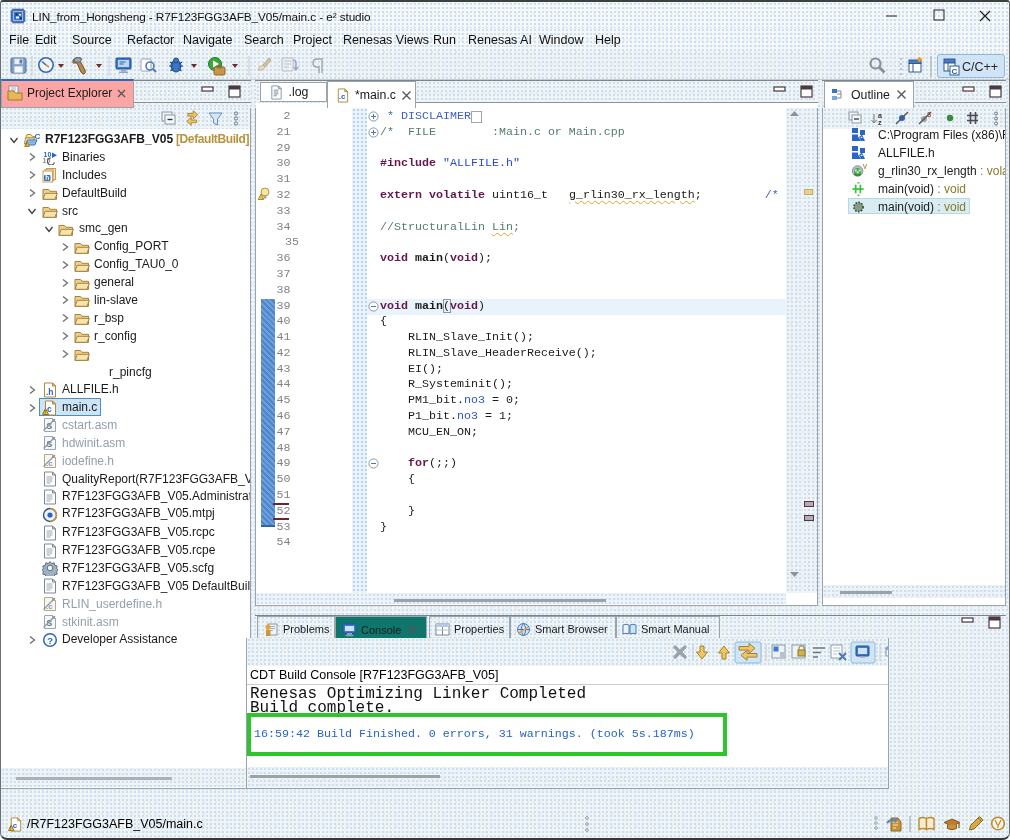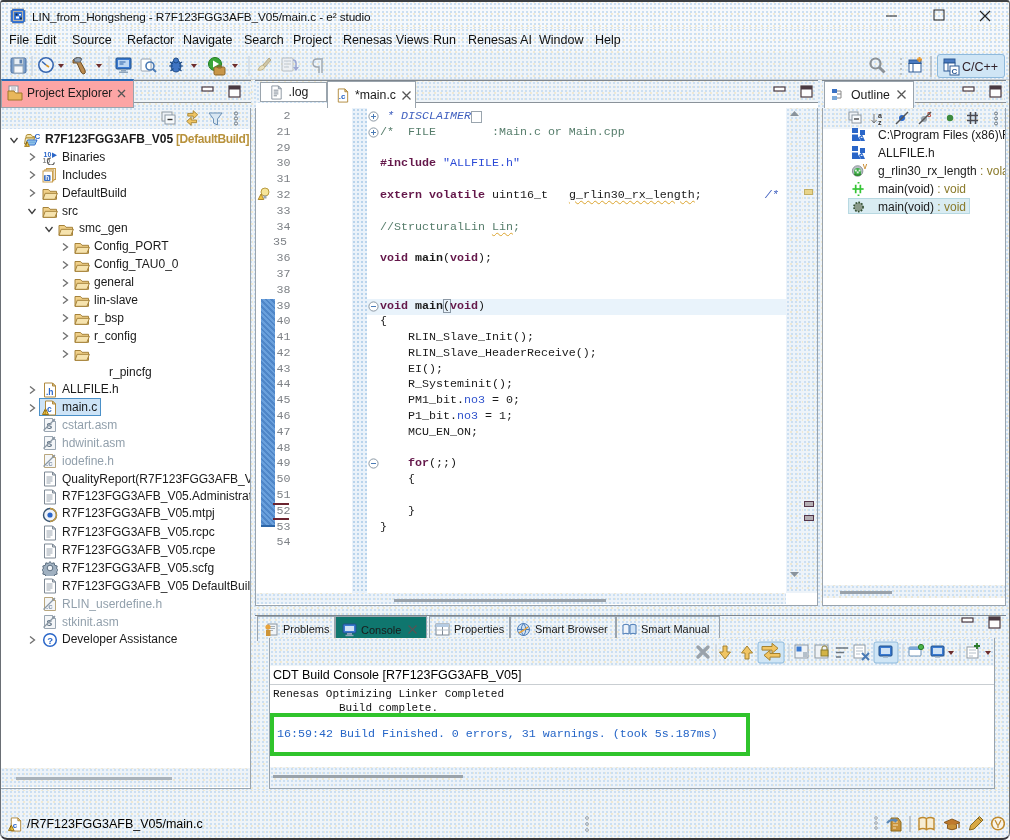--- a/index.html
+++ b/index.html
@@ -41,30 +41,30 @@
   .panel { position:absolute; background:#fff; border:1px solid #9aa4ad; overflow:hidden; }
   .tabflex { display:flex; align-items:center; font-size:11px; white-space:nowrap; overflow:hidden; }
 
   
   #pe { left:1px; top:108px; width:250px; height:681px; border-top:none; border-left:none; }
   
   #ed { left:255px; top:108px; width:563px; height:498px; border-top:none;}
   
   #ol { left:822px; top:108px; width:184px; height:498px; border-top:none;}
   
-  #cons { left:269px; top:638px; width:726px; height:151px; border-top:none;text-align:center;}
+  #cons { left:246px; top:638px; width:643px; height:151px; border-top:none;}
 
   .treerow { position:absolute; left:0; height:18px; white-space:nowrap; font-size:12px; }
   .gray { color:#92a0ac; }
 
   .codeline { position:absolute; white-space:pre; font-family:"Liberation Mono",monospace; font-size:11.66px; line-height:15.79px; }
   .kw { color:#64174a; font-weight:bold; }
   .str { color:#2a49d6; }
   .cmt { color:#567d6b; }
-  .doc { color:#3f5fbf;font-style:italic; }
+  .doc { color:#3f5fbf; }
   .fld { color:#2f52cc; }
   .wavy { text-decoration:underline; text-decoration-style:wavy; text-decoration-color:#dba42e; text-decoration-thickness:1px; text-underline-offset:2px; }
   .ticon { flex:none; }
 </style>
 </head>
 <body>
 <svg width="0" height="0" style="position:absolute">
 <defs>
 <symbol id="i-proj" viewBox="0 0 16 16">
   <path d="M2 4.5 q0-2 2-2 h3 l1.5 2 h2 v1.5 h-8.5 z" fill="#f3e3a8" stroke="#b08f3a"></path>
@@ -663,21 +663,21 @@
 <div class="codeline" style="left:124px; top:16.8px;"><span class="cmt">/*  FILE        :Main.c or Main.cpp</span></div>
 <div class="codeline" style="left:4.5px; top:32.6px; width:30px; text-align:right; color:#7e8287;">29</div>
 <div class="codeline" style="left:4.5px; top:48.4px; width:30px; text-align:right; color:#7e8287;">30</div>
 <div class="codeline" style="left:124px; top:48.4px;"><span class="kw">#include</span> <span class="str">"ALLFILE.h"</span></div>
 <div class="codeline" style="left:4.5px; top:64.2px; width:30px; text-align:right; color:#7e8287;">31</div>
 <div class="codeline" style="left:4.5px; top:79.9px; width:30px; text-align:right; color:#7e8287;">32</div>
 <div class="codeline" style="left:124px; top:79.9px;"><span class="kw">extern volatile</span> uint16_t   <span class="wavy">g_rlin30_rx_length</span>;         <span class="doc">/*</span></div>
 <div class="codeline" style="left:4.5px; top:95.7px; width:30px; text-align:right; color:#7e8287;">33</div>
 <div class="codeline" style="left:4.5px; top:111.5px; width:30px; text-align:right; color:#7e8287;">34</div>
 <div class="codeline" style="left:124px; top:111.5px;"><span class="cmt">//StructuralLin <span class="wavy">Lin</span>;</span></div>
-<div class="codeline" style="left:1px; top:127.3px; width:30px; text-align:right; color:#7e8287;">35</div>
+<div class="codeline" style="left:13px; top:127.3px; width:30px; text-align:right; color:#7e8287;">35</div>
 <div class="codeline" style="left:4.5px; top:143.1px; width:30px; text-align:right; color:#7e8287;">36</div>
 <div class="codeline" style="left:124px; top:143.1px;"><span class="kw">void</span> <b>main</b>(<span class="kw">void</span>);</div>
 <div class="codeline" style="left:4.5px; top:158.9px; width:30px; text-align:right; color:#7e8287;">37</div>
 <div class="codeline" style="left:4.5px; top:174.7px; width:30px; text-align:right; color:#7e8287;">38</div>
 <div class="codeline" style="left:4.5px; top:190.5px; width:30px; text-align:right; color:#7e8287;">39</div>
 <div class="codeline" style="left:124px; top:190.5px;"><span class="kw">void</span> <b>main</b>(<span class="kw">void</span>)</div>
 <div class="codeline" style="left:4.5px; top:206.3px; width:30px; text-align:right; color:#7e8287;">40</div>
 <div class="codeline" style="left:124px; top:206.3px;">{</div>
 <div class="codeline" style="left:4.5px; top:222.1px; width:30px; text-align:right; color:#7e8287;">41</div>
 <div class="codeline" style="left:124px; top:222.1px;">    RLIN_Slave_Init();</div>
@@ -947,21 +947,21 @@
 
     <g transform="translate(276,3)">
       <rect x="1" y="3" width="11" height="11" fill="#fff" stroke="#8e99a4"></rect>
       <path d="M3 6 h7 M3 9 h7 M3 12 h4" stroke="#b5c0ca"></path>
       <path d="M8 1 h6 M11 -2 v6" transform="translate(0,1)" stroke="#2a7a2a" stroke-width="1.8"></path>
     </g>
     <path d="M295 10 l6 0 l-3 4 z" fill="#6c2d2d"></path>
   </svg>
   <div class="abs" style="left:3px; top:30px; font-size:12.5px; color:#000;">CDT Build Console [R7F123FGG3AFB_V05]</div>
   <div class="abs" style="left:0; top:46px; width:749px; height:1.2px; background:#c9ced2;"></div>
-  <div class="abs mono" style="left:3px; top:48.5px; font-size:11px; line-height:14.8px; white-space:pre; color:#111;">Renesas Optimizing Linker Completed
+  <div class="abs mono" style="left:3px; top:48.5px; font-size:16px; line-height:14.8px; white-space:pre; color:#111;">Renesas Optimizing Linker Completed
 Build complete.</div>
   <div class="abs" style="left:0px; top:75px; width:480px; height:43px; border:4px solid #30c42c;"></div>
   <div class="abs mono" style="left:7px; top:89px; font-size:11.66px; color:#2565c7; white-space:pre;">16:59:42 Build Finished. 0 errors, 31 warnings. (took 5s.187ms)</div>
 
   <div class="abs dither" style="left:734px; top:28px; width:15px; height:101px; background-color:#edf3f9;">
     <div class="abs" style="left:7px; top:71px; width:3px; height:17px; background:#9aa2aa;"></div>
   </div>
 
   <div class="abs dither" style="left:0; top:129px; width:749px; height:21px; background-color:#edf3f9;">
     <div class="abs" style="left:3px; top:8px; width:190px; height:2.5px; background:#9aa2aa;"></div>

